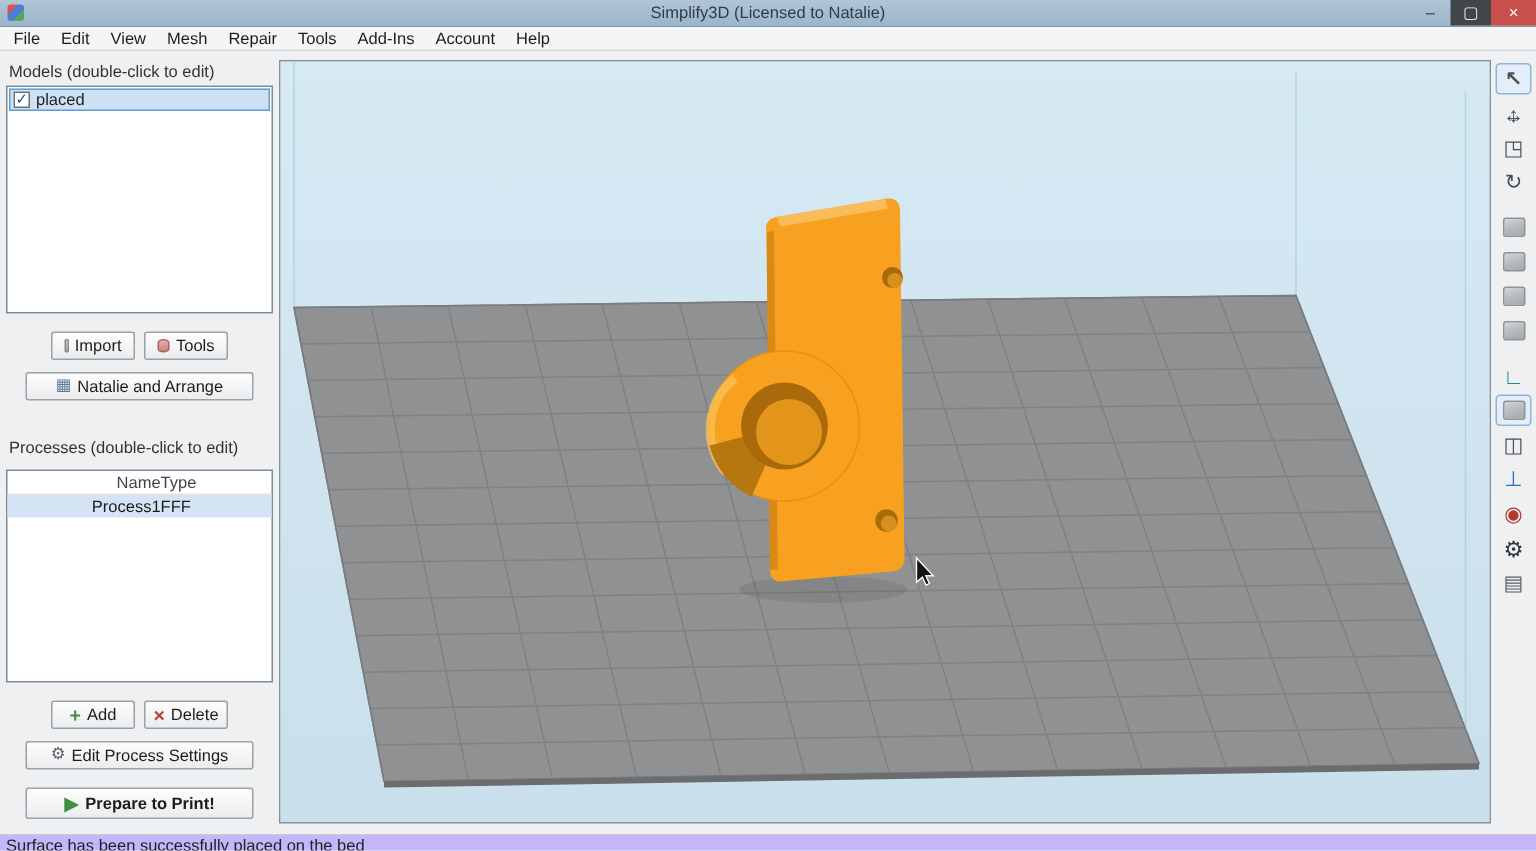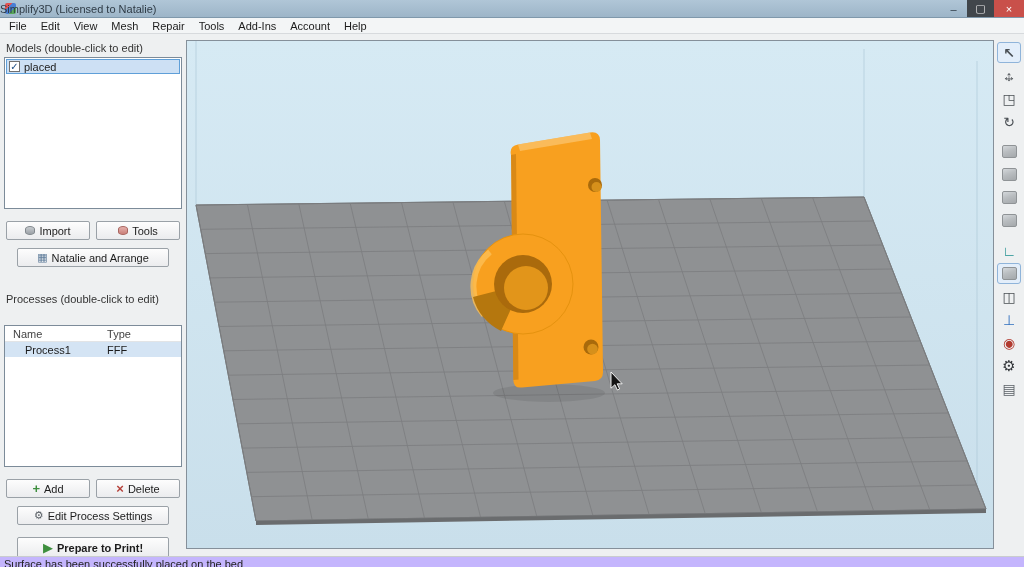--- a/index.html
+++ b/index.html
@@ -7,21 +7,21 @@
   body { font-family:"Liberation Sans","DejaVu Sans",sans-serif; font-size:11px; color:#222;
          background:#eef0f1; position:relative; }
 
   
   .titlebar { position:absolute; left:0; top:0; width:1024px; height:18px;
     background:linear-gradient(#b0c6d7,#9db5c8); border-bottom:1px solid #7f98ab;
     display:flex; align-items:center; }
   .app-icon { width:11px; height:11px; margin:0 5px;
     background:linear-gradient(135deg,#e05252 0 33%,#4a7fd4 33% 66%,#58a85a 66% 100%);
     border-radius:2px; }
-  .win-title { position:absolute; left:0; right:0; color:#2f3b46; }
+  .win-title { position:absolute; left:0; right:0; text-align:center; color:#2f3b46; }
   .win-btns { margin-left:auto; display:flex; height:100%; }
   .win-btn { width:27px; height:100%; display:flex; align-items:center; justify-content:center;
     color:#2f3b46; font-size:11px; cursor:default; }
   .win-btn.max { background:#41464b; color:#e8e8e8; }
   .win-btn.close { background:#c9504a; color:#fff; width:30px; }
 
   
   .menubar { position:absolute; left:0; top:18px; width:1024px; height:16px;
     background:#f3f5f6; border-bottom:1px solid #d7dadd; display:flex; align-items:center; padding-left:2px; }
   .menu-item { padding:18px 7px; color:#1c1c1c; }
@@ -32,31 +32,31 @@
   .listbox { background:#fff; border:1px solid #7c8b99; height:152px; padding:1px; }
   .model-row { display:flex; align-items:center; gap:4px; height:15px; padding-left:2px;
     background:#cde0f4; border:1px solid #5f9fd8; }
   .cb { width:11px; height:11px; background:#fff; border:1px solid #707070; display:flex;
     align-items:center; justify-content:center; }
   .cbm { font-size:10px; line-height:10px; color:#1f4f86; font-weight:bold; }
   .btn-row { display:flex; justify-content:center; gap:6px; margin-top:12px; }
   .btn { background:linear-gradient(#fdfdfd,#ebecee); border:1px solid #9aa1a7; border-radius:2px;
     height:19px; display:flex; align-items:center; justify-content:center; gap:4px;
     color:#1c1c1c; padding:0 8px; cursor:default; }
-  .btn.half { width:84px; }
+  .btn.half { width:56px; }
   .btn.wide { width:152px; margin:8px auto 0; }
   .cyl { width:10px; height:9px; border-radius:5px/3px; background:linear-gradient(#c9cdd1,#9aa0a5);
     border:1px solid #82888d; }
   .cyl.red { background:linear-gradient(#e6b1ad,#c97f78); border-color:#a8655f; }
   .bicon { font-size:11px; line-height:11px; }
   .bicon.green { color:#3e8f3e; font-weight:bold; font-size:13px; }
   .bicon.red { color:#b6413a; font-weight:bold; font-size:13px; }
   .bicon.gray { color:#5a6066; }
   .bicon.grid { color:#5e7c9a; }
-  .proc-table { background:#fff; border:1px solid #7c8b99; height:142px; margin-top:20px; }
+  .proc-table { background:#fff; border:1px solid #7c8b99; height:142px; margin-top:8px;text-align:right; }
   .proc-head { display:flex; height:16px; align-items:center; border-bottom:1px solid #e2e4e6; color:#444; }
   .proc-head span:first-child { width:58%; padding-left:8px; }
   .proc-row { display:flex; height:15px; align-items:center; background:#d4e4f4; color:#1c1c1c; }
   .proc-row span:first-child { width:58%; padding-left:20px; }
 
   
   .viewport { position:absolute; left:186px; top:40px; width:808px; height:509px;
     border:1px solid #85909a; }
   .viewport svg { display:block; width:100%; height:100%; }
 

